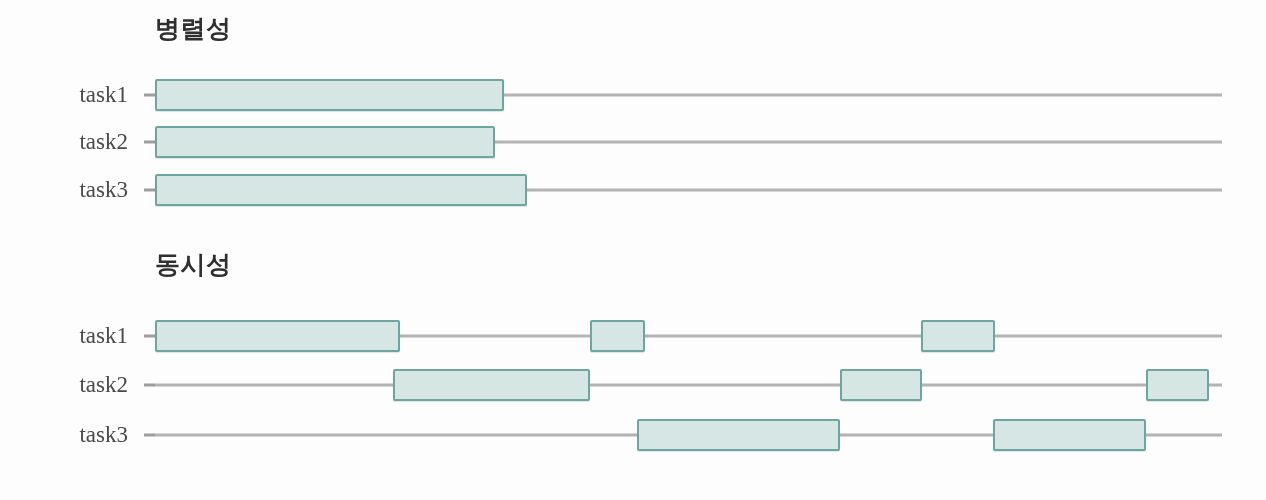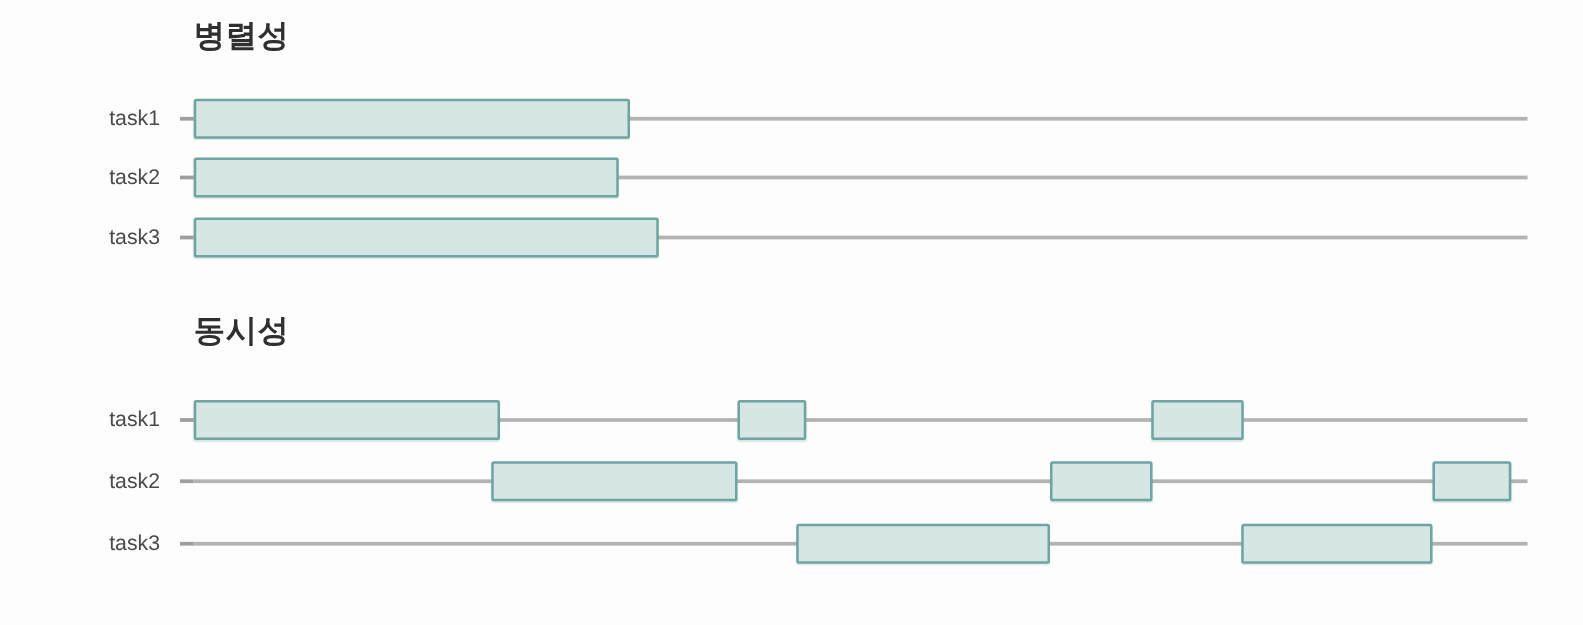--- a/index.html
+++ b/index.html
@@ -29,26 +29,26 @@
     font-weight: 700;
     color: #2f2f2f;
     letter-spacing: 0.5px;
     white-space: nowrap;
     font-family: Liberation Sans, sans-serif;
   }
 
   
   .row-label {
     position: absolute;
-    font-size: 17px;
+    font-size: 23px;
     color: #4a4a4a;
     text-align: right;
     white-space: nowrap;
     transform: translateY(-50%);
-    font-family: Liberation Sans, sans-serif;
+    font-family: Liberation Serif, serif;
   }
 
   
   .timeline {
     position: absolute;
     height: 3px;
     background: #b3b3b3;
     transform: translateY(-50%);
   }
 

